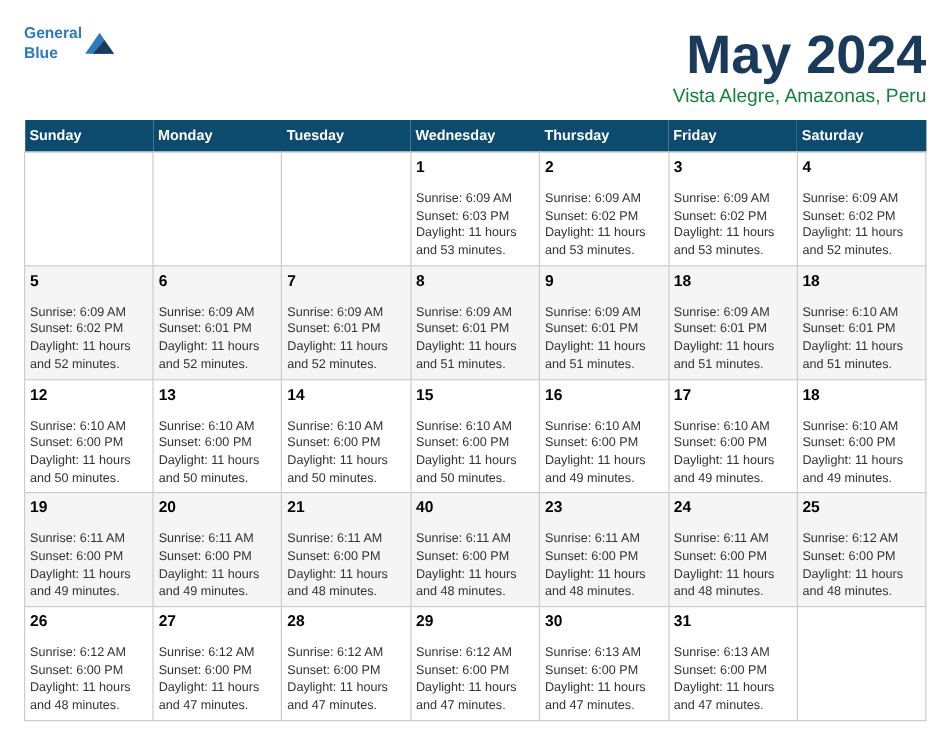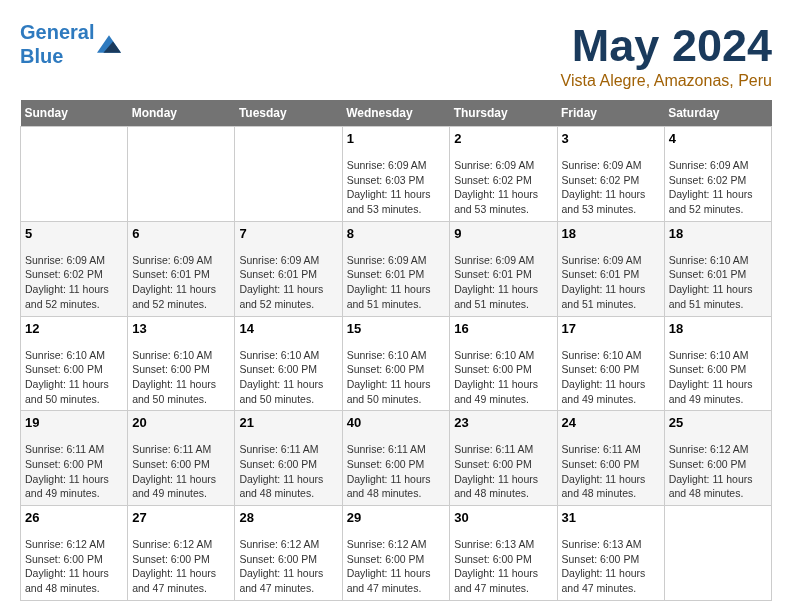--- a/index.html
+++ b/index.html
@@ -14,21 +14,21 @@
       display: flex;
       justify-content: space-between;
       align-items: flex-start;
       margin-bottom: 10px;
     }
     .logo {
       display: flex;
       align-items: center;
     }
     .logo-text {
-      font-size: 20px;
+      font-size: 13px;
       font-weight: bold;
       color: #1a3a5c;
       line-height: 1.2;
     }
     .logo-text span {
       color: #2e7abf;
     }
     .logo-icon {
       width: 24px;
       height: 18px;
@@ -39,29 +39,29 @@
     .title-area {
       text-align: right;
     }
     .month-title {
       font-size: 45px;
       font-weight: bold;
       color: #1a3a5c;
     }
     .location-title {
       font-size: 16px;
-      color: #a16207;
+      color: #15803d;
     }
     .calendar-table {
       width: 100%;
       border-collapse: collapse;
       font-size: 11px;
     }
     .calendar-table th {
-      background-color: #737373;
+      background-color: #0c4a6e;
       color: #fff;
       padding: 6px 4px;
       text-align: left;
       font-weight: bold;
       font-size: 12px;
     }
     .calendar-table td {
       border: 1px solid #ccc;
       vertical-align: top;
       padding: 4px;

